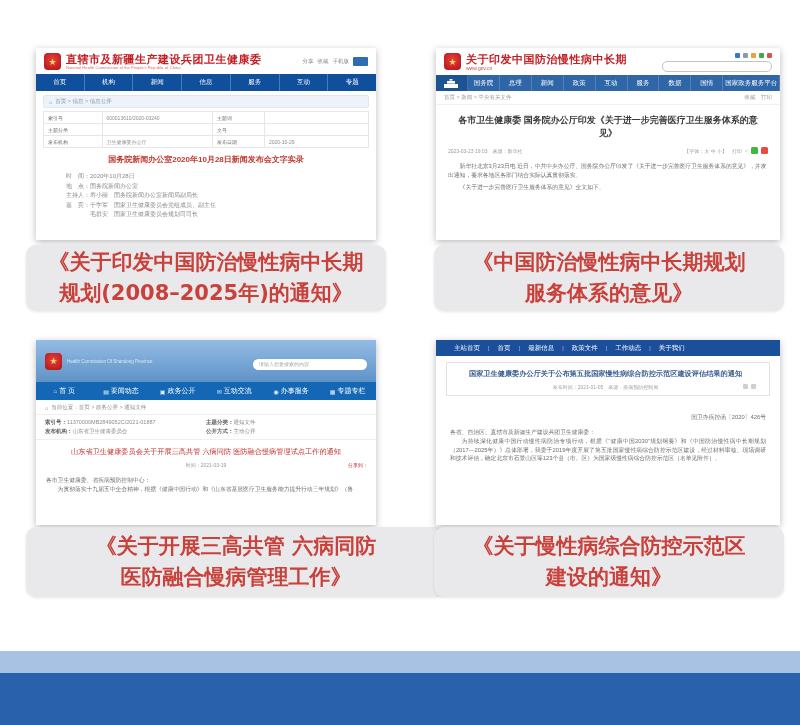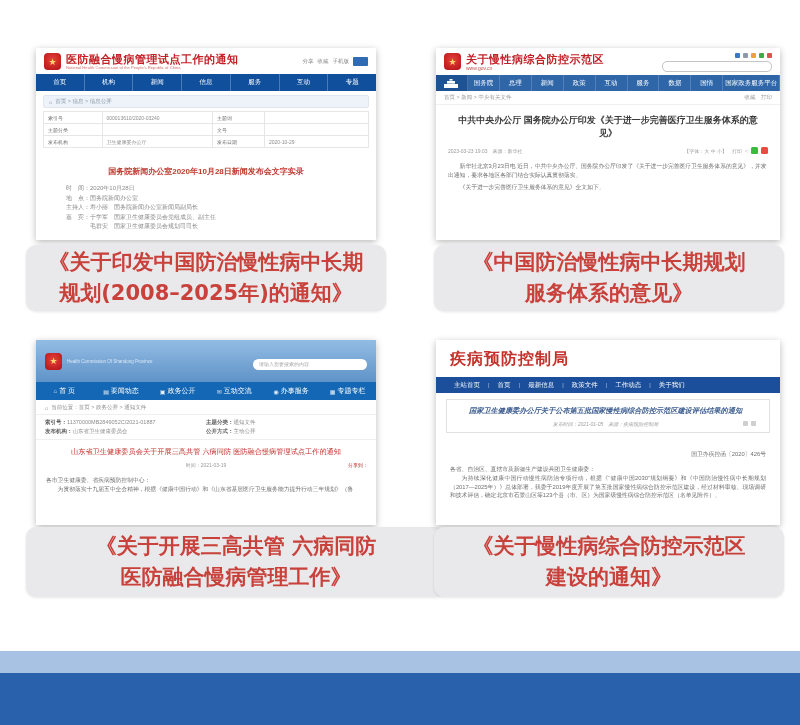--- a/index.html
+++ b/index.html
@@ -23,21 +23,21 @@
   .hdr1-r{margin-left:auto;display:flex;align-items:center;gap:4px;font-size:5.5px;color:#8a8a8a;}
   .btn-blue{width:15px;height:9px;background:#2f6cb3;border-radius:1px;display:inline-block;}
   .nav1{display:flex;background:#0f4f9c;height:17px;}
   .nav1 span{flex:1;color:#fff;font-size:6.5px;display:flex;align-items:center;justify-content:center;border-right:1px solid rgba(255,255,255,.25);}
   .nav1 span:last-child{border-right:none;}
   .crumb1{margin:4px 7px 3px 7px;background:#eef3f9;border:1px solid #dfe7f0;border-radius:2px;
     font-size:5.5px;color:#8a97a8;padding:2px 5px;display:flex;align-items:center;gap:3px;}
   .tbl1{border-collapse:collapse;table-layout:fixed;width:326px;margin:0 7px;}
   .tbl1 td{border:1px solid #e6e6e6;font-size:5px;color:#8d8d8d;padding:1.5px 4px;height:8px;overflow:hidden;white-space:nowrap;}
   .tbl1 td.lab{color:#6f6f6f;}
-  .doc-title1{margin-top:18px;text-align:center;font-size:8px;font-weight:bold;color:#bf3a30;}
+  .doc-title1{margin-top:6px;text-align:center;font-size:8px;font-weight:bold;color:#bf3a30;}
   .meta1{margin:7px 0 0 30px;}
   .meta1 div{font-size:6px;color:#8b8b8b;line-height:9.5px;}
   
   .c-hdr2{display:flex;align-items:flex-start;padding:5px 8px 3px 8px;}
   .hdr2-r{margin-left:auto;display:flex;flex-direction:column;align-items:flex-end;gap:3px;}
   .icnrow{display:flex;gap:3px;}
   .icnrow i{width:5px;height:5px;border-radius:1px;display:inline-block;}
   .pill{width:108px;height:9px;border:1px solid #c4c4c4;border-radius:5px;background:#fff;}
   .gov-url{font-size:5px;color:#c3514d;}
   .nav2{display:flex;background:#2e66a8;height:16px;align-items:stretch;}
@@ -75,41 +75,41 @@
   
   .c-hdr4{padding:9px 14px 7px 14px;}
   .t4{font-size:16px;font-weight:bold;color:#c3312b;letter-spacing:1px;}
   .nav4{display:flex;align-items:center;background:#1b4f9b;height:16px;padding-left:10px;gap:0;}
   .nav4 span{color:#fff;font-size:6.5px;padding:0 8px;white-space:nowrap;}
   .nav4 em{color:rgba(255,255,255,.6);font-style:normal;font-size:6px;}
   .sec4{display:flex;align-items:flex-end;padding:5px 10px 3px 10px;border-bottom:1px solid #e8e8e8;}
   .sec4 .lab{font-size:8px;font-weight:bold;color:#333;}
   .sec4 .rt{margin-left:auto;font-size:5px;color:#9a9a9a;display:flex;align-items:center;gap:2px;}
   .pin{color:#c3312b;font-size:5.5px;}
-  .box4{margin:6px 10px 17px 10px;border:1px solid #e2e2e2;padding:6px 11px 5px 6px;font-style:italic;}
+  .box4{margin:6px 10px 17px 10px;border:1px solid #e2e2e2;padding:6px 11px 5px 6px;}
   .doc-title4{text-align:center;font-size:7.2px;font-weight:bold;color:#3c5d90;}
   .meta4{display:flex;justify-content:center;position:relative;font-size:5px;color:#a2a2a2;margin-top:5px;}
   .meta4 .rt{position:absolute;right:2px;display:flex;gap:3px;}
   .meta4 .ic{width:5px;height:5px;background:#cfcfcf;border-radius:1px;}
   .docnum4{text-align:right;font-size:5.8px;color:#6f6f6f;margin:7px 14px 0 0;}
   .body4{margin:6px 14px 0 14px;}
   .body4 div{font-size:5.8px;color:#6f6f6f;line-height:8.8px;text-align:justify;}
   .body4 .ind{text-indent:2em;}
   
   .band-light{position:absolute;left:0;top:651px;width:800px;height:22px;background:#a7c2e3;}
   .band-dark{position:absolute;left:0;top:673px;width:800px;height:52px;background:#2a61ad;}
 </style>
 </head>
 <body>
 
 <div class="card" style="left:36px;top:48px;width:340px;height:192px;">
   <div class="c-hdr1">
     <span class="emblem">★</span>
     <div>
-      <div class="t1">医防融合慢病管理试点工作的通知</div>
+      <div class="t1">直辖市及新疆生产建设兵团卫生健康委</div>
       <div class="t2">National Health Commission of the People's Republic of China</div>
     </div>
     <div class="hdr1-r">
       <span>分享</span>
       <span>收藏</span>
       <span>手机版</span>
       <span class="btn-blue"></span>
     </div>
   </div>
   <div class="nav1">
@@ -163,21 +163,21 @@
   </div>
 </div>
 
 <div class="cap" style="left:26px;top:245px;width:360px;height:66px;">《关于印发中国防治慢性病中长期
 规划(2008–2025年)的通知》</div>
 
 <div class="card" style="left:436px;top:48px;width:344px;height:192px;">
   <div class="c-hdr2">
     <span class="emblem">★</span>
     <div>
-      <div class="t1">关于慢性病综合防控示范区</div>
+      <div class="t1">关于印发中国防治慢性病中长期</div>
       <div class="gov-url">www.gov.cn</div>
     </div>
     <div class="hdr2-r">
       <div class="icnrow">
         <i style="background:#3b78c4"></i>
         <i style="background:#8f9aa6"></i>
         <i style="background:#e8a33d"></i>
         <i style="background:#45a845"></i>
         <i style="background:#d9534f"></i>
       </div>
@@ -199,21 +199,21 @@
     <span>互动</span>
     <span>服务</span>
     <span>数据</span>
     <span>国情</span>
     <span style="flex:1.8">国家政务服务平台</span>
   </div>
   <div class="crumb2">
     <span>首页 &gt; 新闻 &gt; 中央有关文件</span>
     <span class="rt">收藏　打印</span>
   </div>
-  <div class="doc-title2">中共中央办公厅 国务院办公厅印发《关于进一步完善医疗卫生服务体系的意见》</div>
+  <div class="doc-title2">各市卫生健康委 国务院办公厅印发《关于进一步完善医疗卫生服务体系的意见》</div>
   <div class="meta2">
     <span>2023-03-23 19:03　来源：新华社</span>
     <span class="rt">
       <span>【字体：大 中 小】　打印</span>
       <span style="color:#b5b5b5">&lt;</span>
       <span class="sq" style="background:#3eb93e"></span>
       <span class="sq" style="background:#e54d42"></span>
     </span>
   </div>
   <div class="body2">
@@ -279,23 +279,20 @@
   <div class="body3">
     <div>各市卫生健康委、省疾病预防控制中心：</div>
     <div class="ind">为贯彻落实十九届五中全会精神，根据《健康中国行动》和《山东省基层医疗卫生服务能力提升行动三年规划》（鲁</div>
   </div>
 </div>
 
 <div class="cap" style="left:26px;top:527px;width:420px;height:70px;">《关于开展三高共管 六病同防
 医防融合慢病管理工作》</div>
 
 <div class="card" style="left:436px;top:340px;width:344px;height:185px;">
-  <div class="c-hdr4">
-    <div class="t4">疾病预防控制局</div>
-  </div>
   <div class="nav4">
     <span>主站首页</span>
       <em>|</em>
     <span>首页</span>
       <em>|</em>
     <span>最新信息</span>
       <em>|</em>
     <span>政策文件</span>
       <em>|</em>
     <span>工作动态</span>

